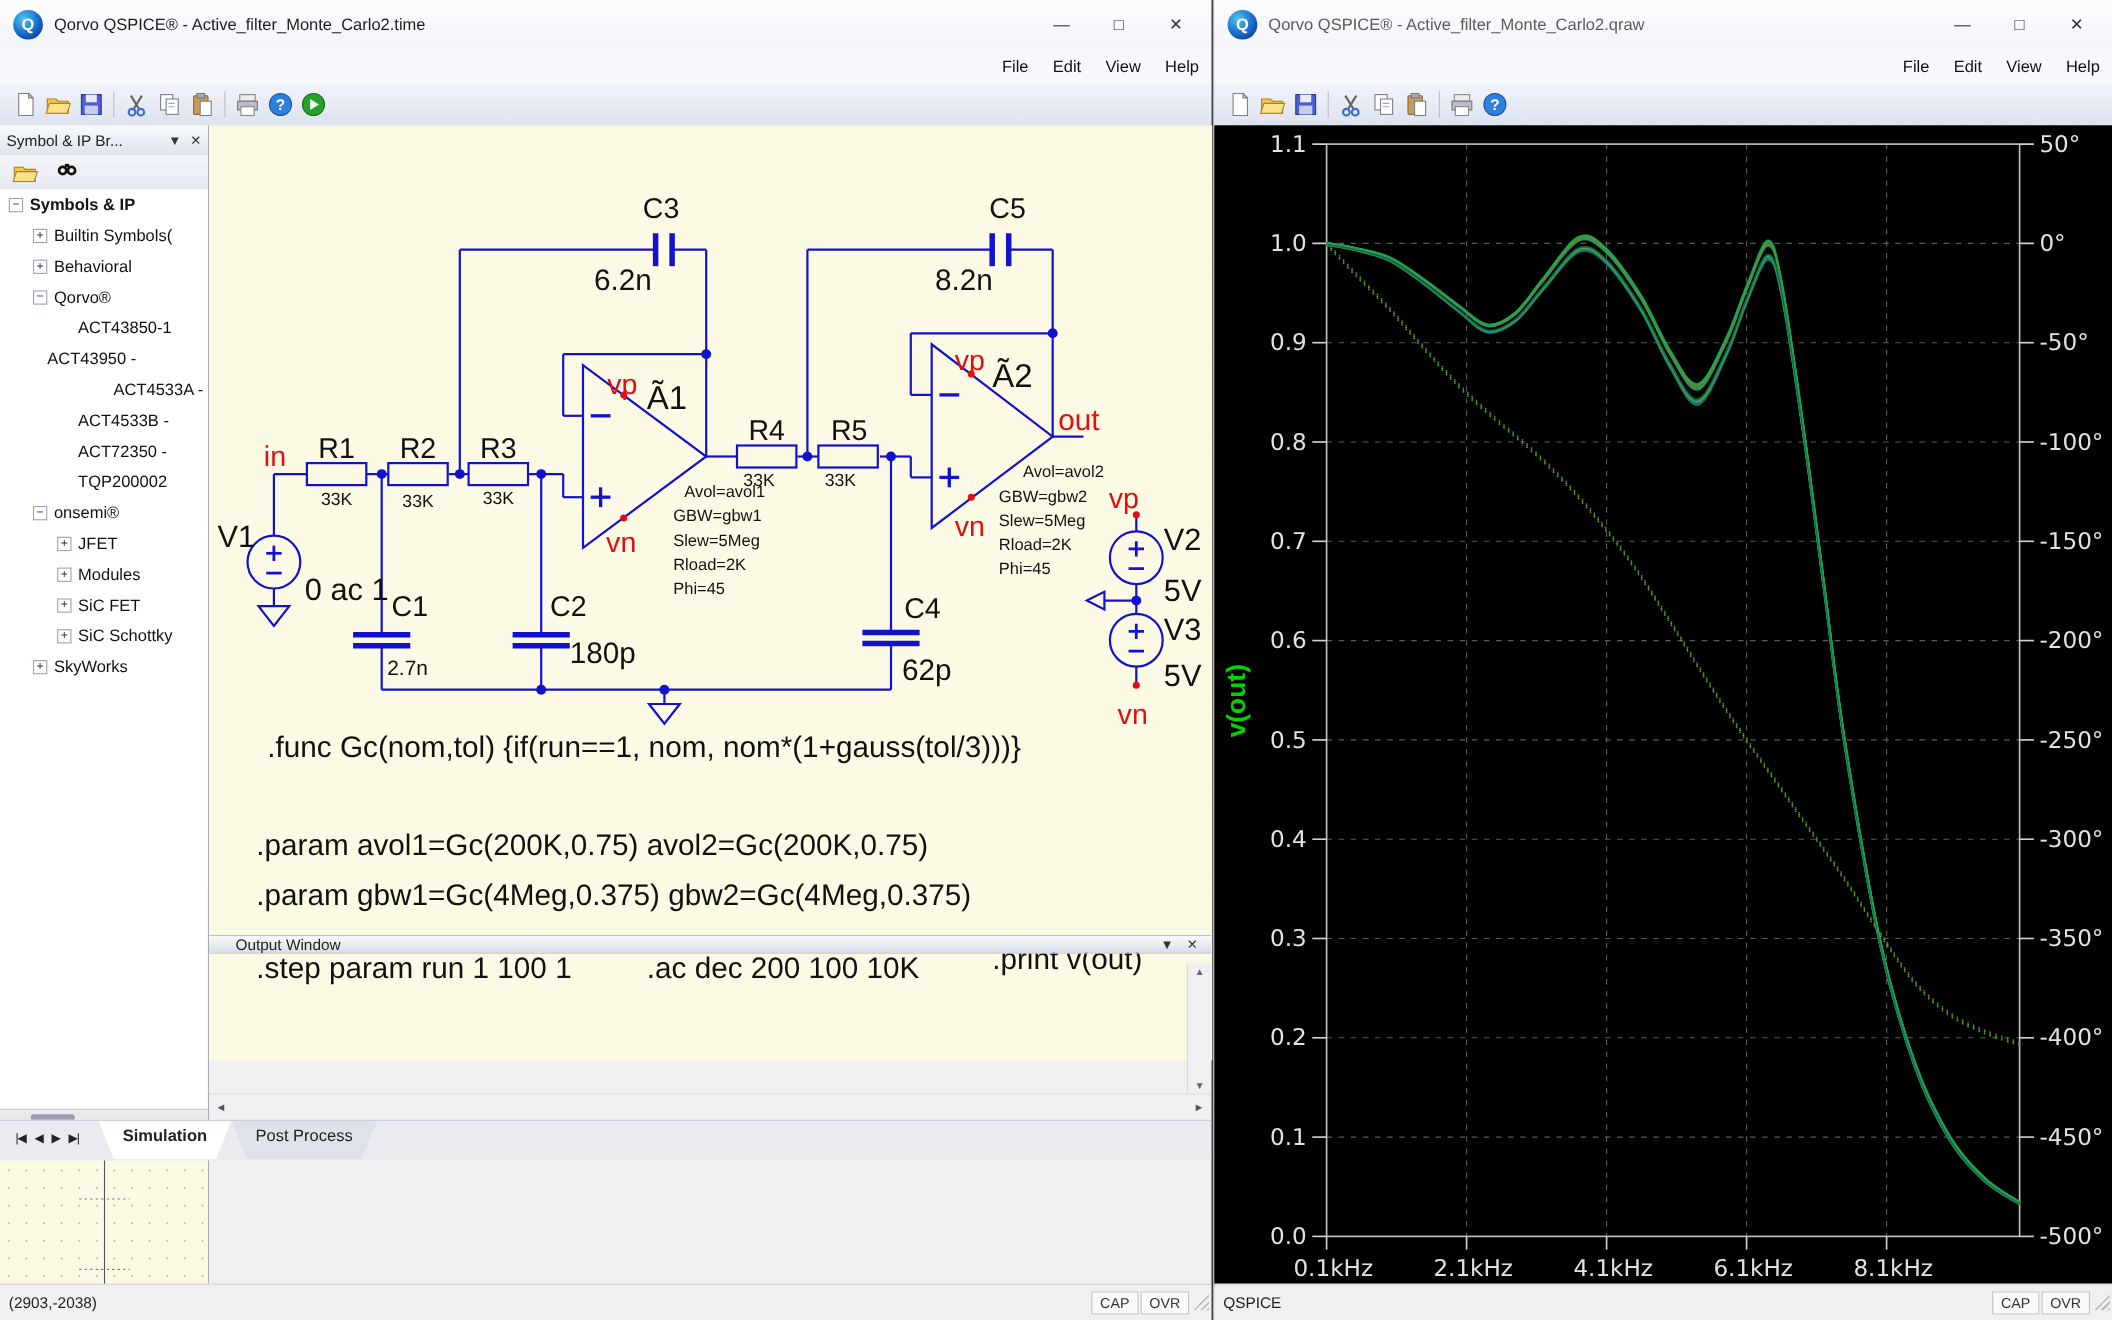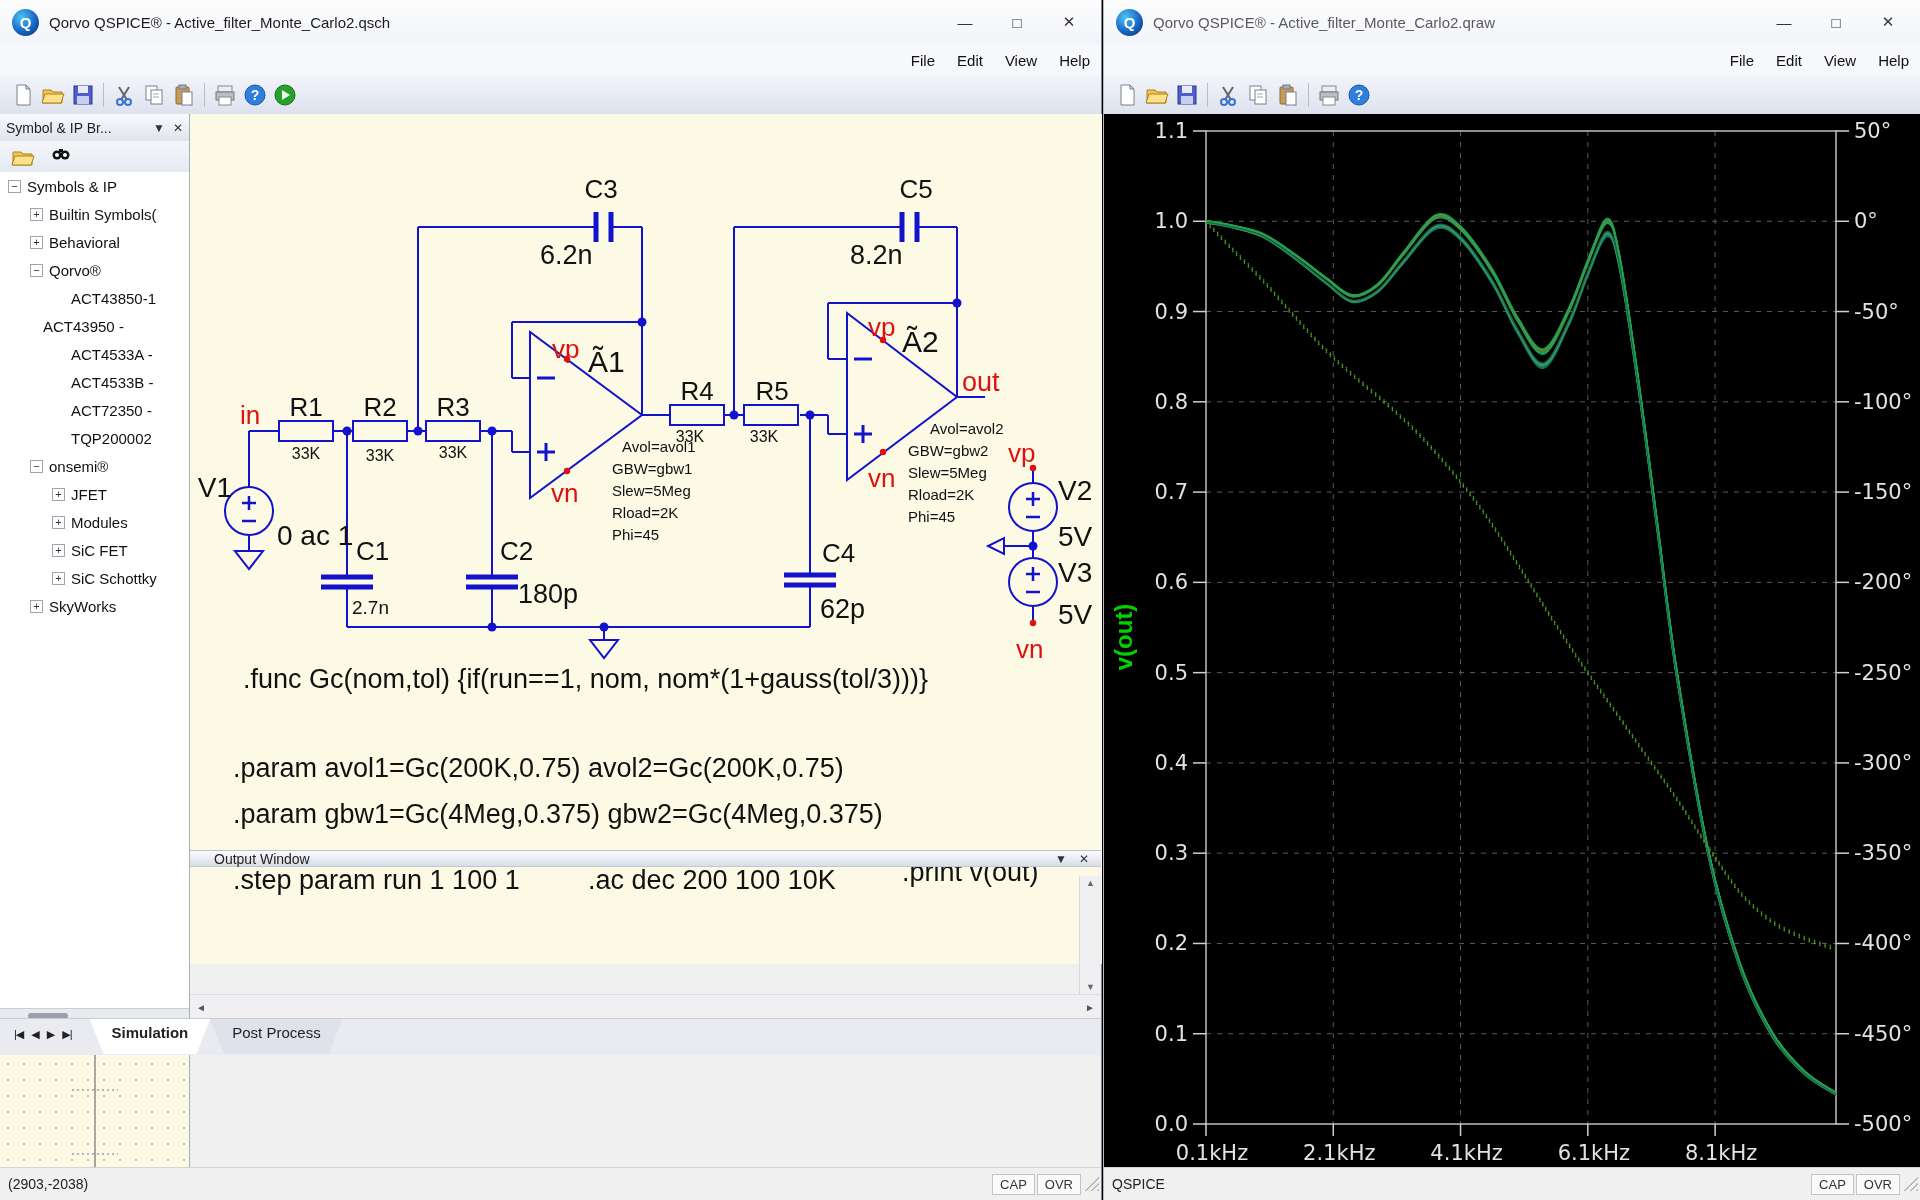--- a/index.html
+++ b/index.html
@@ -51,21 +51,21 @@
   
   #plot{position:absolute;left:0;right:0;top:114px;bottom:32px;background:#000;border:1px dotted #777;box-sizing:border-box;}
   #plot svg{position:absolute;left:-1px;top:-1px;}
 </style>
 </head>
 <body>
 
 <div class="win" id="lw">
   <div class="titlebar">
     <div class="qlogo">Q</div>
-    <div class="wtitle">Qorvo QSPICE® - Active_filter_Monte_Carlo2.qsch</div>
+    <div class="wtitle">Qorvo QSPICE® - Active_filter_Monte_Carlo2.time</div>
     <div class="wctrls">
       <div class="wctrl">—</div>
       <div class="wctrl">□</div>
       <div class="wctrl">✕</div>
     </div>
   </div>
   <div class="menubar">
       <div class="menu">File</div>
       <div class="menu">Edit</div>
       <div class="menu">View</div>
@@ -158,21 +158,21 @@
             <circle cx="16" cy="10" r="4.5" fill="#111"></circle>
             <circle cx="8" cy="10" r="2" fill="#fff"></circle>
             <circle cx="16" cy="10" r="2" fill="#fff"></circle>
             <rect x="10" y="4" width="4" height="3" fill="#111"></rect>
           </svg>
         </div>
       </div>
     <div class="tree">
         <div class="trow" style="padding-left: 8px;">
           <span class="texp">−</span>
-          <span style="font-weight: normal;">Symbols &amp; IP</span>
+          <span style="font-weight: bold;">Symbols &amp; IP</span>
         </div>
         <div class="trow" style="padding-left: 30px;">
           <span class="texp">+</span>
           <span>Builtin Symbols(</span>
         </div>
         <div class="trow" style="padding-left: 30px;">
           <span class="texp">+</span>
           <span>Behavioral</span>
         </div>
         <div class="trow" style="padding-left: 30px;">
@@ -180,21 +180,21 @@
           <span>Qorvo®</span>
         </div>
         <div class="trow" style="padding-left: 52px;">
           <span style="width: 19px; flex: 0 0 auto;"></span>
           <span>ACT43850-1</span>
         </div>
         <div class="trow" style="padding-left: 24px;">
           <span style="width: 19px; flex: 0 0 auto;"></span>
           <span>ACT43950 -</span>
         </div>
-        <div class="trow" style="padding-left: 52px;">
+        <div class="trow" style="padding-left: 80px; justify-content: center;">
           <span style="width: 19px; flex: 0 0 auto;"></span>
           <span>ACT4533A -</span>
         </div>
         <div class="trow" style="padding-left: 52px;">
           <span style="width: 19px; flex: 0 0 auto;"></span>
           <span>ACT4533B -</span>
         </div>
         <div class="trow" style="padding-left: 52px;">
           <span style="width: 19px; flex: 0 0 auto;"></span>
           <span>ACT72350 -</span>

